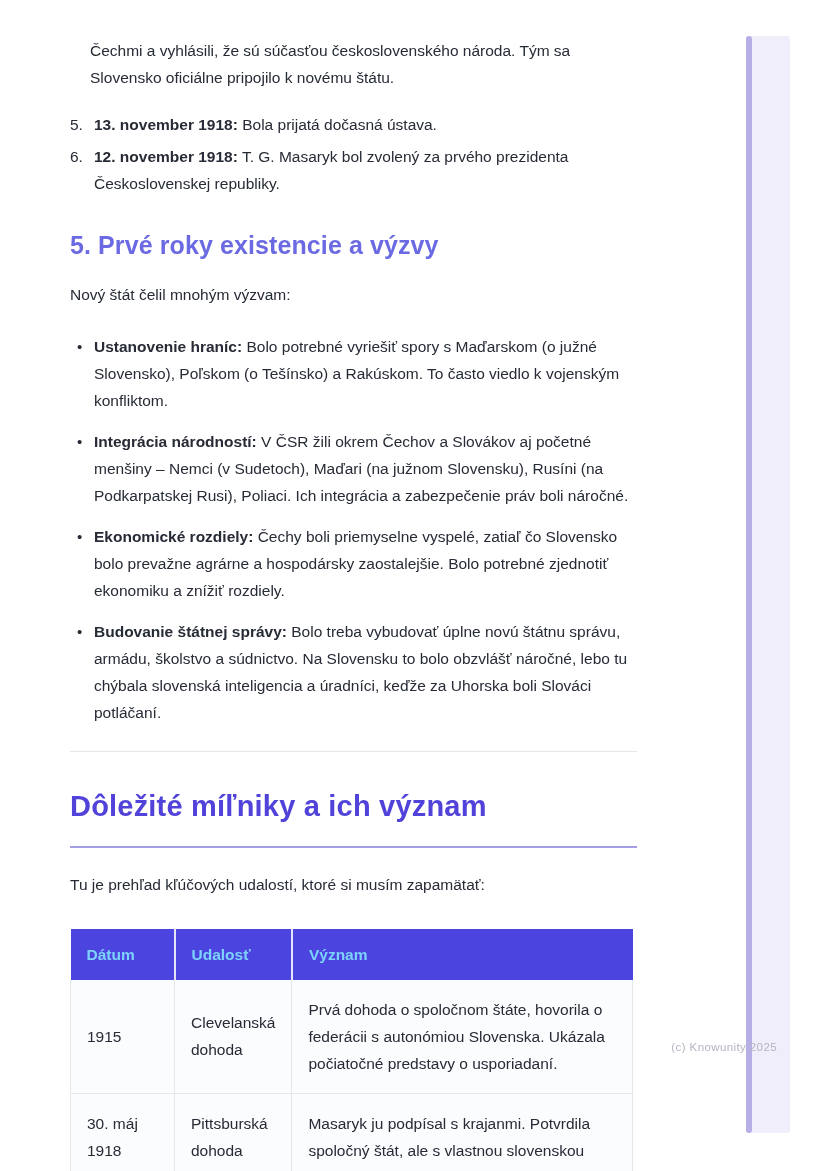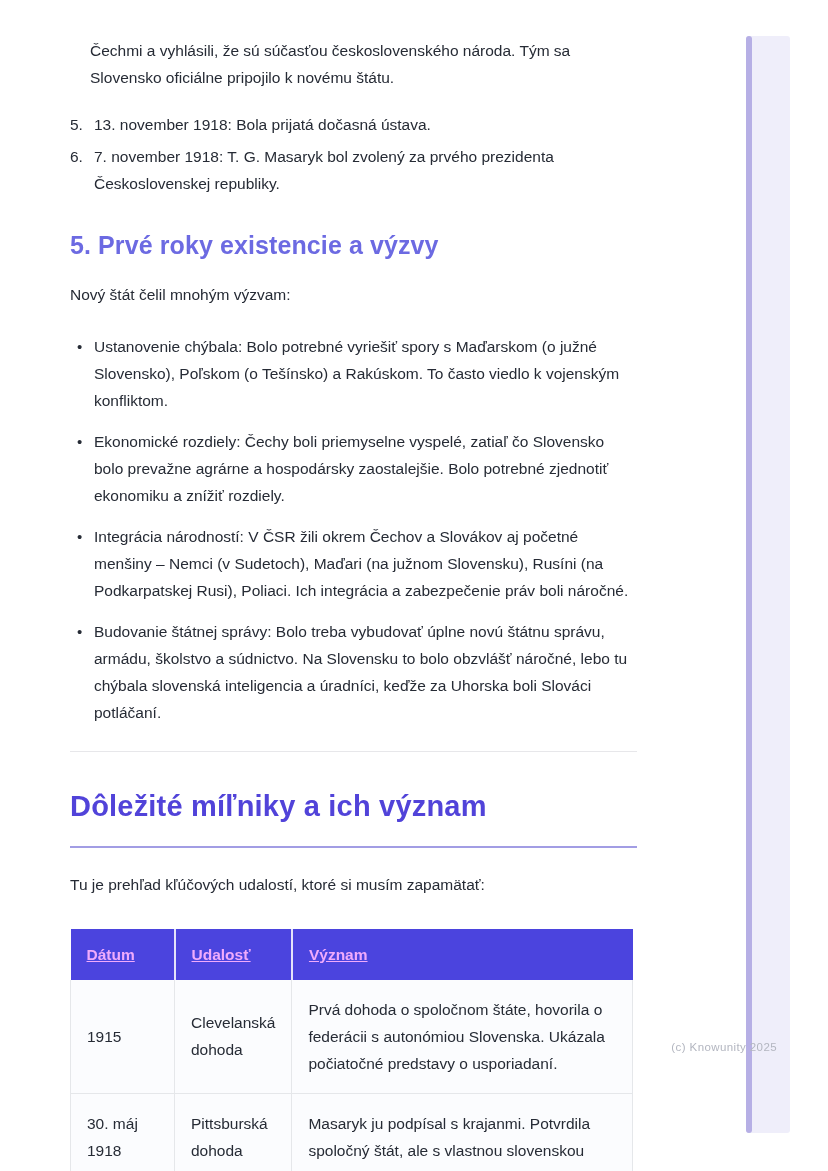--- a/index.html
+++ b/index.html
@@ -39,21 +39,21 @@
     margin-top: 20px;
     list-style: none;
   }
   .numbered-list .n-item {
     display: flex;
     margin-bottom: 5px;
   }
   .numbered-list .num {
     flex: 0 0 24px;
   }
-  strong.lead-in { font-weight: 400; }
+  strong.lead-in { font-weight: 700; }
   .h2 {
     margin-top: 35px;
     font-size: 25px;
     line-height: 26px;
     font-weight: 700;
     color: var(--h2-color);
     letter-spacing: 0.1px;
   }
   .para { margin-top: 23px; }
   .bullet-list {
@@ -87,28 +87,27 @@
     border-bottom: 2px solid var(--underline);
     letter-spacing: 0.2px;
   }
   .milestones-table {
     margin-top: 31px;
     width: 563px;
     border-collapse: collapse;
   }
   .milestones-table th {
     background: var(--accent);
-    color: #f0abfc;
+    color: #7dd3fc;
     font-weight: 700;
     font-size: 15.5px;
     text-align: left;
     padding: 12px 16px;
     height: 51px;
     border-right: 2px solid rgba(255,255,255,0.85);
-    text-decoration: underline;
   }
   .milestones-table th:last-child { border-right: none; }
   .col-datum { width: 104px; }
   .col-udalost { width: 105px; }
   .milestones-table td {
     background: var(--cell-bg);
     border: 1px solid var(--border-light);
     border-top: none;
     padding: 14px 16px;
   }
@@ -158,40 +157,40 @@
 
   <p class="continuation">Čechmi a vyhlásili, že sú súčasťou československého národa. Tým sa Slovensko oficiálne pripojilo k novému štátu.</p>
 
   <ol class="numbered-list">
     <li class="n-item">
       <span class="num">5.</span>
       <span class="li-body"><strong class="lead-in">13. november 1918:</strong><span> Bola prijatá dočasná ústava.</span></span>
     </li>
     <li class="n-item">
       <span class="num">6.</span>
-      <span class="li-body"><strong class="lead-in">7. november 1918:</strong><span> T. G. Masaryk bol zvolený za prvého prezidenta Československej republiky.</span></span>
+      <span class="li-body"><strong class="lead-in">12. november 1918:</strong><span> T. G. Masaryk bol zvolený za prvého prezidenta Československej republiky.</span></span>
     </li>
   </ol>
 
   <h2 class="h2">5. Prvé roky existencie a výzvy</h2>
 
   <p class="para">Nový štát čelil mnohým výzvam:</p>
 
   <ul class="bullet-list">
     <li class="b-item">
       <span class="dot"></span>
-      <span class="li-body"><strong class="lead-in">Ustanovenie chýbala:</strong><span> Bolo potrebné vyriešiť spory s Maďarskom (o južné Slovensko), Poľskom (o Tešínsko) a Rakúskom. To často viedlo k vojenským konfliktom.</span></span>
+      <span class="li-body"><strong class="lead-in">Ustanovenie hraníc:</strong><span> Bolo potrebné vyriešiť spory s Maďarskom (o južné Slovensko), Poľskom (o Tešínsko) a Rakúskom. To často viedlo k vojenským konfliktom.</span></span>
+    </li>
+    <li class="b-item">
+      <span class="dot"></span>
+      <span class="li-body"><strong class="lead-in">Integrácia národností:</strong><span> V ČSR žili okrem Čechov a Slovákov aj početné menšiny – Nemci (v Sudetoch), Maďari (na južnom Slovensku), Rusíni (na Podkarpatskej Rusi), Poliaci. Ich integrácia a zabezpečenie práv boli náročné.</span></span>
     </li>
     <li class="b-item">
       <span class="dot"></span>
       <span class="li-body"><strong class="lead-in">Ekonomické rozdiely:</strong><span> Čechy boli priemyselne vyspelé, zatiaľ čo Slovensko bolo prevažne agrárne a hospodársky zaostalejšie. Bolo potrebné zjednotiť ekonomiku a znížiť rozdiely.</span></span>
-    </li>
-    <li class="b-item">
-      <span class="dot"></span>
-      <span class="li-body"><strong class="lead-in">Integrácia národností:</strong><span> V ČSR žili okrem Čechov a Slovákov aj početné menšiny – Nemci (v Sudetoch), Maďari (na južnom Slovensku), Rusíni (na Podkarpatskej Rusi), Poliaci. Ich integrácia a zabezpečenie práv boli náročné.</span></span>
     </li>
     <li class="b-item">
       <span class="dot"></span>
       <span class="li-body"><strong class="lead-in">Budovanie štátnej správy:</strong><span> Bolo treba vybudovať úplne novú štátnu správu, armádu, školstvo a súdnictvo. Na Slovensku to bolo obzvlášť náročné, lebo tu chýbala slovenská inteligencia a úradníci, keďže za Uhorska boli Slováci potláčaní.</span></span>
     </li>
   </ul>
 
   <hr class="divider">
 
   <h1 class="h1">Dôležité míľniky a ich význam</h1>

